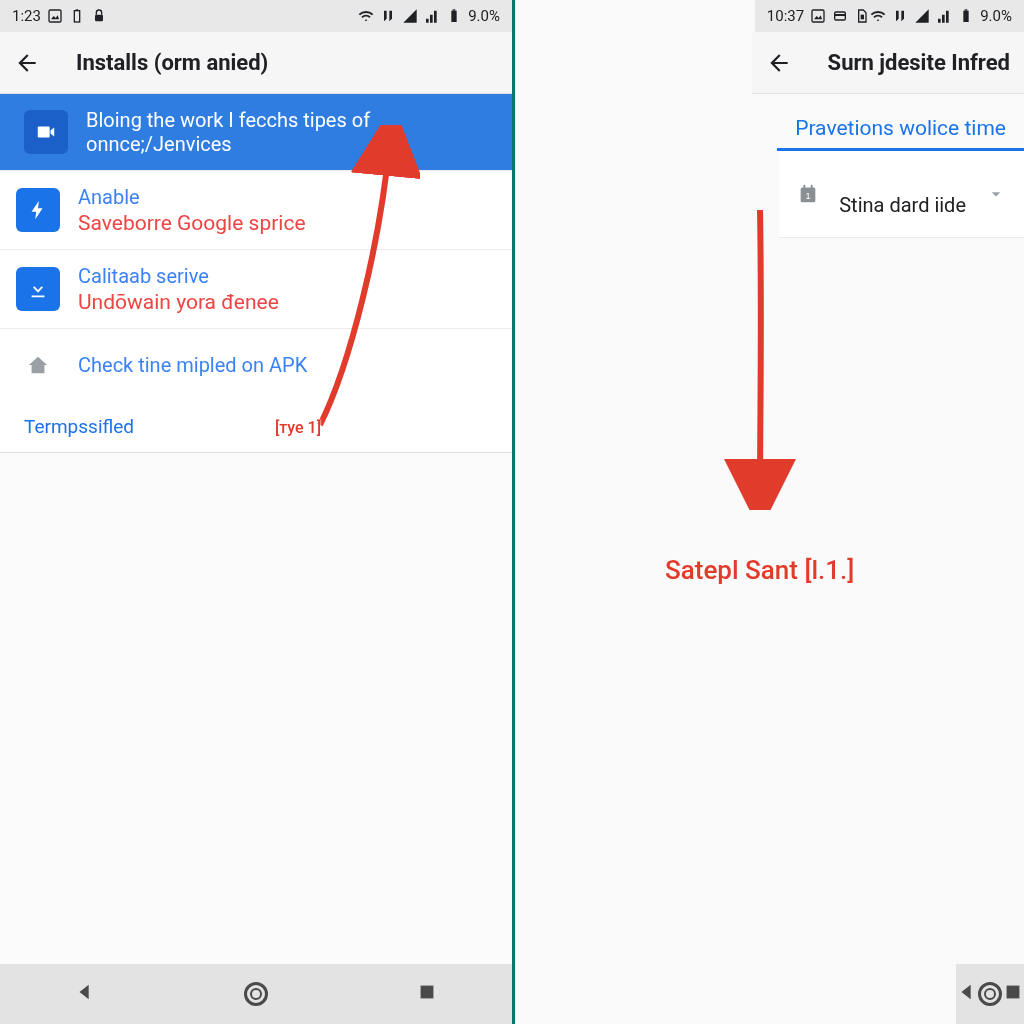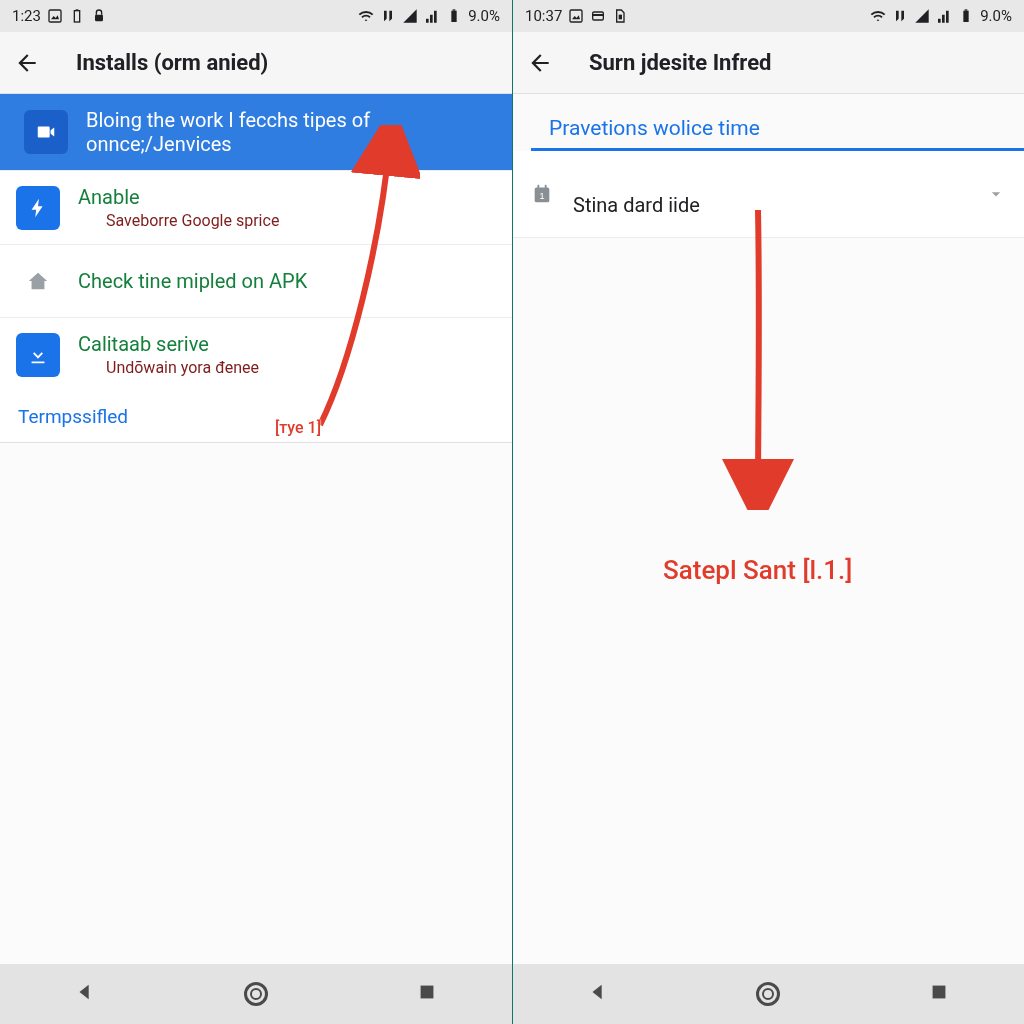--- a/index.html
+++ b/index.html
@@ -2,21 +2,21 @@
 <html><head>
 <meta charset="utf-8">
 <style>
   * { box-sizing: border-box; margin: 0; padding: 0; }
   html, body { width: 1024px; height: 1024px; font-family: Roboto, "Helvetica Neue", Arial, sans-serif; background: #e5e5e5; }
   .canvas { display: flex; width: 1024px; height: 1024px; }
   .phone {
     width: 512px; height: 1024px; background: #fafafa; display: flex; flex-direction: column;
     position: relative;
   }
-  .phone + .phone { border-left: 1px solid #0f766e; }
+  .phone + .phone { border-left: 3px solid #0f766e; align-items: flex-end; }
 
   
   .statusbar {
     height: 32px; display: flex; align-items: center; justify-content: space-between;
     padding: 0 12px; font-size: 15px; color: #202124; background: #e8e8e8;
   }
   .status-left, .status-right { display: flex; align-items: center; gap: 6px; }
   .status-right svg { display: block; }
   .sicon { width: 16px; height: 16px; fill: #202124; }
 
@@ -36,28 +36,28 @@
   }
   .item:last-child { border-bottom: none; }
   .item .icon-slot {
     width: 44px; height: 44px; border-radius: 6px; display: flex; align-items: center;
     justify-content: center; flex: none; background: #1a73e8;
   }
   .item .icon-slot.grey { background: transparent; }
   .item .icon-slot svg { fill: #fff; width: 22px; height: 22px; }
   .item .icon-slot.grey svg { fill: #9aa0a6; }
   .item .texts { display: flex; flex-direction: column; gap: 2px; min-width: 0; }
-  .item .title { font-size: 20px; color: #15803d; }
-  .item .sub   { font-size: 16px; color: #7f1d1d; margin-left: 28px; }
+  .item .title { font-size: 20px; color: #3b82f6; }
+  .item .sub   { font-size: 21px; color: #ef4444; }
   .item.selected { background: #2f7de1; padding-left: 24px; }
   .item.selected .title, .item.selected .sub { color: #fff; }
   .item.selected .icon-slot { background: #1a60c8; }
 
   .footer-link {
-    padding: 14px 18px; font-size: 19px; color: #1a73e8; background: #fff;
+    padding: 14px 24px; font-size: 19px; color: #1a73e8; background: #fff;
     border-bottom: 1px solid #e0e0e0;
   }
 
   
   .section-header {
     padding: 22px 18px 8px 18px; font-size: 21px; color: #1a73e8;
     border-bottom: 3px solid #1a73e8; margin-bottom: 0; margin-left: 18px;
   }
   .expand-row {
     display: flex; align-items: center; gap: 20px; padding: 20px 18px 20px 18px;
@@ -154,39 +154,39 @@
               <path d="M13 2L5 14h5l-1 8 8-12h-5z"></path>
             </svg>
         </div>
         <div class="texts">
           <div class="title">Anable</div>
           <div class="sub">Saveborre Google sprice</div>
         </div>
       </div>
 
       <div class="item">
+        <div class="icon-slot">
+          <svg viewBox="0 0 24 24">
+              <path d="M12 3v10l4-4 1.4 1.4L12 16 6.6 10.4 8 9l4 4V3zM5 19h14v2H5z"></path>
+            </svg>
+        </div>
+        <div class="texts">
+          <div class="title">Calitaab serive</div>
+          <div class="sub">Undōwain yora đenee</div>
+        </div>
+      </div>
+
+      <div class="item">
         <div class="icon-slot grey">
           <svg viewBox="0 0 24 24">
               <path d="M12 3l10 9h-3v9H5v-9H2z"></path>
             </svg>
         </div>
         <div class="texts">
           <div class="title">Check tine mipled on APK</div>
-        </div>
-      </div>
-
-      <div class="item">
-        <div class="icon-slot">
-          <svg viewBox="0 0 24 24">
-              <path d="M12 3v10l4-4 1.4 1.4L12 16 6.6 10.4 8 9l4 4V3zM5 19h14v2H5z"></path>
-            </svg>
-        </div>
-        <div class="texts">
-          <div class="title">Calitaab serive</div>
-          <div class="sub">Undōwain yora đenee</div>
         </div>
       </div>
     </div>
 
     <div class="footer-link">Termpssifled</div>
 
     <div class="filler"></div>
 
     <div class="navbar">
       <div class="nav-btn">

